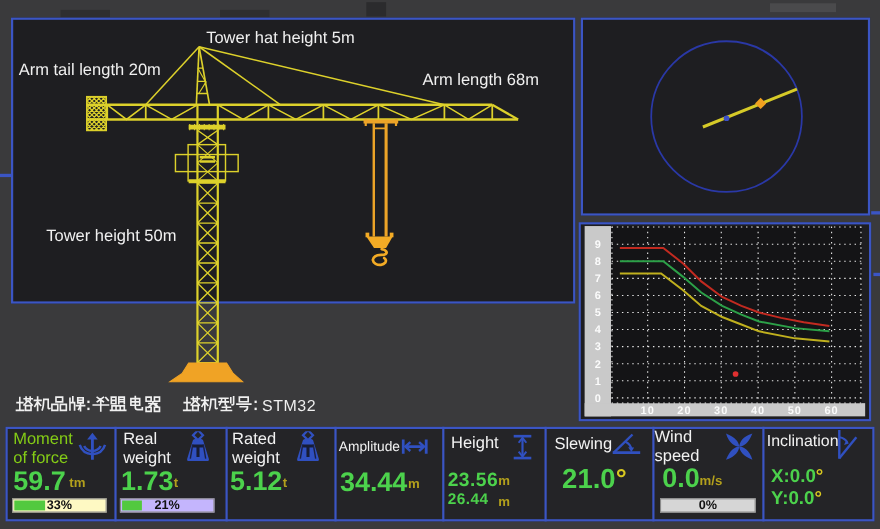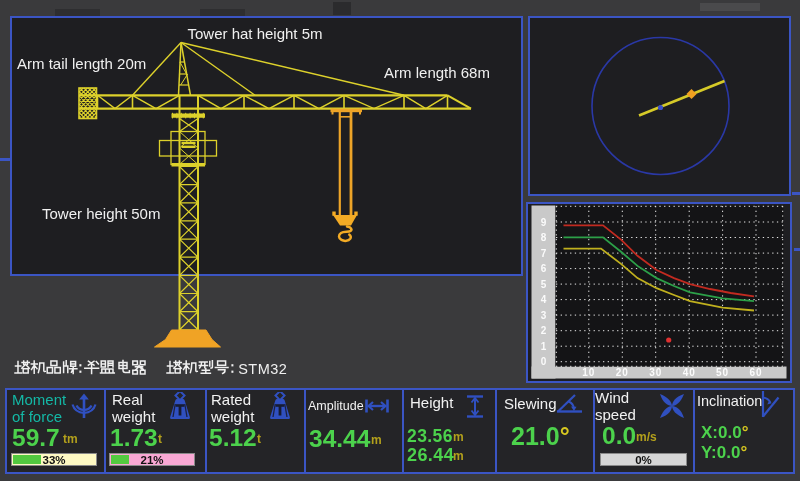--- a/index.html
+++ b/index.html
@@ -141,21 +141,21 @@
     </svg>
   </div>
 <div class="panel" style="left:5px;top:388px;width:790px;height:86px;background:#242427"></div>
 <div style="position:absolute;left:103.5px;top:388px;width:2px;height:86px;background:#3b55c4"></div>
 <div style="position:absolute;left:204.5px;top:388px;width:2px;height:86px;background:#3b55c4"></div>
 <div style="position:absolute;left:304px;top:388px;width:2px;height:86px;background:#3b55c4"></div>
 <div style="position:absolute;left:402px;top:388px;width:2px;height:86px;background:#3b55c4"></div>
 <div style="position:absolute;left:495px;top:388px;width:2px;height:86px;background:#3b55c4"></div>
 <div style="position:absolute;left:592.5px;top:388px;width:2px;height:86px;background:#3b55c4"></div>
 <div style="position:absolute;left:692.5px;top:388px;width:2px;height:86px;background:#3b55c4"></div>
-<div style="position:absolute;left:12px;top:391px;font-family:'Liberation Sans',sans-serif;font-size:15px;color:#14b8a6;line-height:17px">Moment<br>of force</div>
+<div style="position:absolute;left:12px;top:391px;font-family:'Liberation Sans',sans-serif;font-size:15px;color:#84cc16;line-height:17px">Moment<br>of force</div>
 <div style="position:absolute;left:70px;top:392px"><svg width="28" height="28" viewBox="0 0 28 28">
       <g stroke="#3050c0" fill="none">
 <line x1="14" y1="6" x2="14" y2="26" stroke-width="2.6"></line>
 <path d="M14,1.5 L9.2,7.5 L18.8,7.5 Z" fill="#3050c0" stroke="none"></path>
 <path d="M2.5,12.5 Q5,20.5 14,21 Q23,20.5 25.5,12.5" stroke-width="2.2"></path>
 <path d="M6.5,13.5 Q8.5,17.8 14,18 Q19.5,17.8 21.5,13.5" stroke-width="2.2"></path>
 </g>
     </svg></div>
 <div style="position:absolute;left:12px;top:424px;font-family:'Liberation Sans',sans-serif;font-weight:bold;font-size:24.5px;color:#4cd24c">59.7</div>
 <div style="position:absolute;left:63px;top:432px;font-family:'Liberation Sans',sans-serif;font-weight:bold;font-size:12px;color:#b3a01c">tm</div>
@@ -167,21 +167,21 @@
 <div style="position:absolute;left:167px;top:392px"><svg width="26" height="28" viewBox="0 0 26 28">
 <rect x="9.8" y="0.4" width="6.4" height="6.4" fill="none" stroke="#3050c0" stroke-width="2" transform="rotate(45 13 3.6)"></rect>
 <path d="M4.2,27 Q2.6,27 3.1,25.2 L8.3,8.4 Q8.7,7 10.2,7 L15.8,7 Q17.3,7 17.7,8.4 L22.9,25.2 Q23.4,27 21.8,27 Z" fill="#3050c0"></path>
 <line x1="8.2" y1="12" x2="6" y2="25" stroke="#1b2142" stroke-width="1.3"></line>
 <line x1="17.8" y1="12" x2="20" y2="25" stroke="#1b2142" stroke-width="1.3"></line>
 <line x1="8.5" y1="13.5" x2="17.5" y2="13.5" stroke="#171c33" stroke-width="2.6"></line>
 <line x1="13" y1="13.5" x2="13" y2="23.5" stroke="#171c33" stroke-width="2.8"></line>
 </svg></div>
 <div style="position:absolute;left:110px;top:424px;font-family:'Liberation Sans',sans-serif;font-weight:bold;font-size:24.5px;color:#4cd24c">1.73</div>
 <div style="position:absolute;left:158px;top:432px;font-family:'Liberation Sans',sans-serif;font-weight:bold;font-size:12px;color:#b3a01c">t</div>
-<div style="position:absolute;left:109px;top:453px;width:86px;height:13px;background:#f9a8d4;border:1px solid #8a8a8a">
+<div style="position:absolute;left:109px;top:453px;width:86px;height:13px;background:#c4b5fd;border:1px solid #8a8a8a">
     <div style="position:absolute;left:1px;top:1px;bottom:1px;width:21%;background:#52c93f"></div>
 <div style="position:absolute;left:0;right:0;top:0;bottom:0;text-align:center;font-family:'Liberation Sans',sans-serif;font-weight:bold;font-size:11.5px;line-height:13px;color:#111">21%</div>
   </div>
 <div style="position:absolute;left:211px;top:391px;font-family:'Liberation Sans',sans-serif;font-size:15px;color:#f2f2f2;line-height:17px">Rated<br>weight</div>
 <div style="position:absolute;left:267px;top:392px"><svg width="26" height="28" viewBox="0 0 26 28">
 <rect x="9.8" y="0.4" width="6.4" height="6.4" fill="none" stroke="#3050c0" stroke-width="2" transform="rotate(45 13 3.6)"></rect>
 <path d="M4.2,27 Q2.6,27 3.1,25.2 L8.3,8.4 Q8.7,7 10.2,7 L15.8,7 Q17.3,7 17.7,8.4 L22.9,25.2 Q23.4,27 21.8,27 Z" fill="#3050c0"></path>
 <line x1="8.2" y1="12" x2="6" y2="25" stroke="#1b2142" stroke-width="1.3"></line>
 <line x1="17.8" y1="12" x2="20" y2="25" stroke="#1b2142" stroke-width="1.3"></line>
 <line x1="8.5" y1="13.5" x2="17.5" y2="13.5" stroke="#171c33" stroke-width="2.6"></line>
@@ -206,21 +206,21 @@
       <g stroke="#3050c0" fill="none">
 <line x1="1" y1="1.5" x2="17" y2="1.5" stroke-width="2.4"></line>
 <line x1="1" y1="21.5" x2="17" y2="21.5" stroke-width="2.4"></line>
 <line x1="9" y1="3" x2="9" y2="20" stroke-width="2"></line>
 <path d="M5.5,7.5 L9,3 L12.5,7.5" stroke-width="1.8"></path>
 <path d="M5.5,15.5 L9,20 L12.5,15.5" stroke-width="1.8"></path>
 </g>
     </svg></div>
 <div style="position:absolute;left:407px;top:426px;font-family:'Liberation Sans',sans-serif;font-weight:bold;font-size:17.5px;color:#4cd24c;letter-spacing:0.4px">23.56</div>
 <div style="position:absolute;left:453px;top:430px;font-family:'Liberation Sans',sans-serif;font-weight:bold;font-size:12px;color:#b3a01c">m</div>
-<div style="position:absolute;left:407px;top:445px;font-family:'Liberation Sans',sans-serif;font-weight:bold;font-size:18px;color:#4cd24c;letter-spacing:0.4px">26.44</div>
+<div style="position:absolute;left:407px;top:445px;font-family:'Liberation Sans',sans-serif;font-weight:bold;font-size:14px;color:#4cd24c;letter-spacing:0.4px">26.44</div>
 <div style="position:absolute;left:453px;top:449px;font-family:'Liberation Sans',sans-serif;font-weight:bold;font-size:12px;color:#b3a01c">m</div>
 <div style="position:absolute;left:504px;top:395px;font-family:'Liberation Sans',sans-serif;font-size:15px;color:#f2f2f2;line-height:17px">Slewing</div>
 <div style="position:absolute;left:556px;top:392px"><svg width="27" height="22" viewBox="0 0 27 22">
       <g stroke="#3050c0" fill="none">
 <line x1="1" y1="19.5" x2="26" y2="19.5" stroke-width="2.4"></line>
 <line x1="2" y1="19.5" x2="19" y2="3" stroke-width="2.2"></line>
 <path d="M12.5,9.5 Q17.5,11.5 17.8,16.5" stroke-width="2"></path>
 <path d="M15,14.5 L18,19 L20.5,14.8 Z" fill="#3050c0" stroke="none"></path>
 </g>
     </svg></div>

